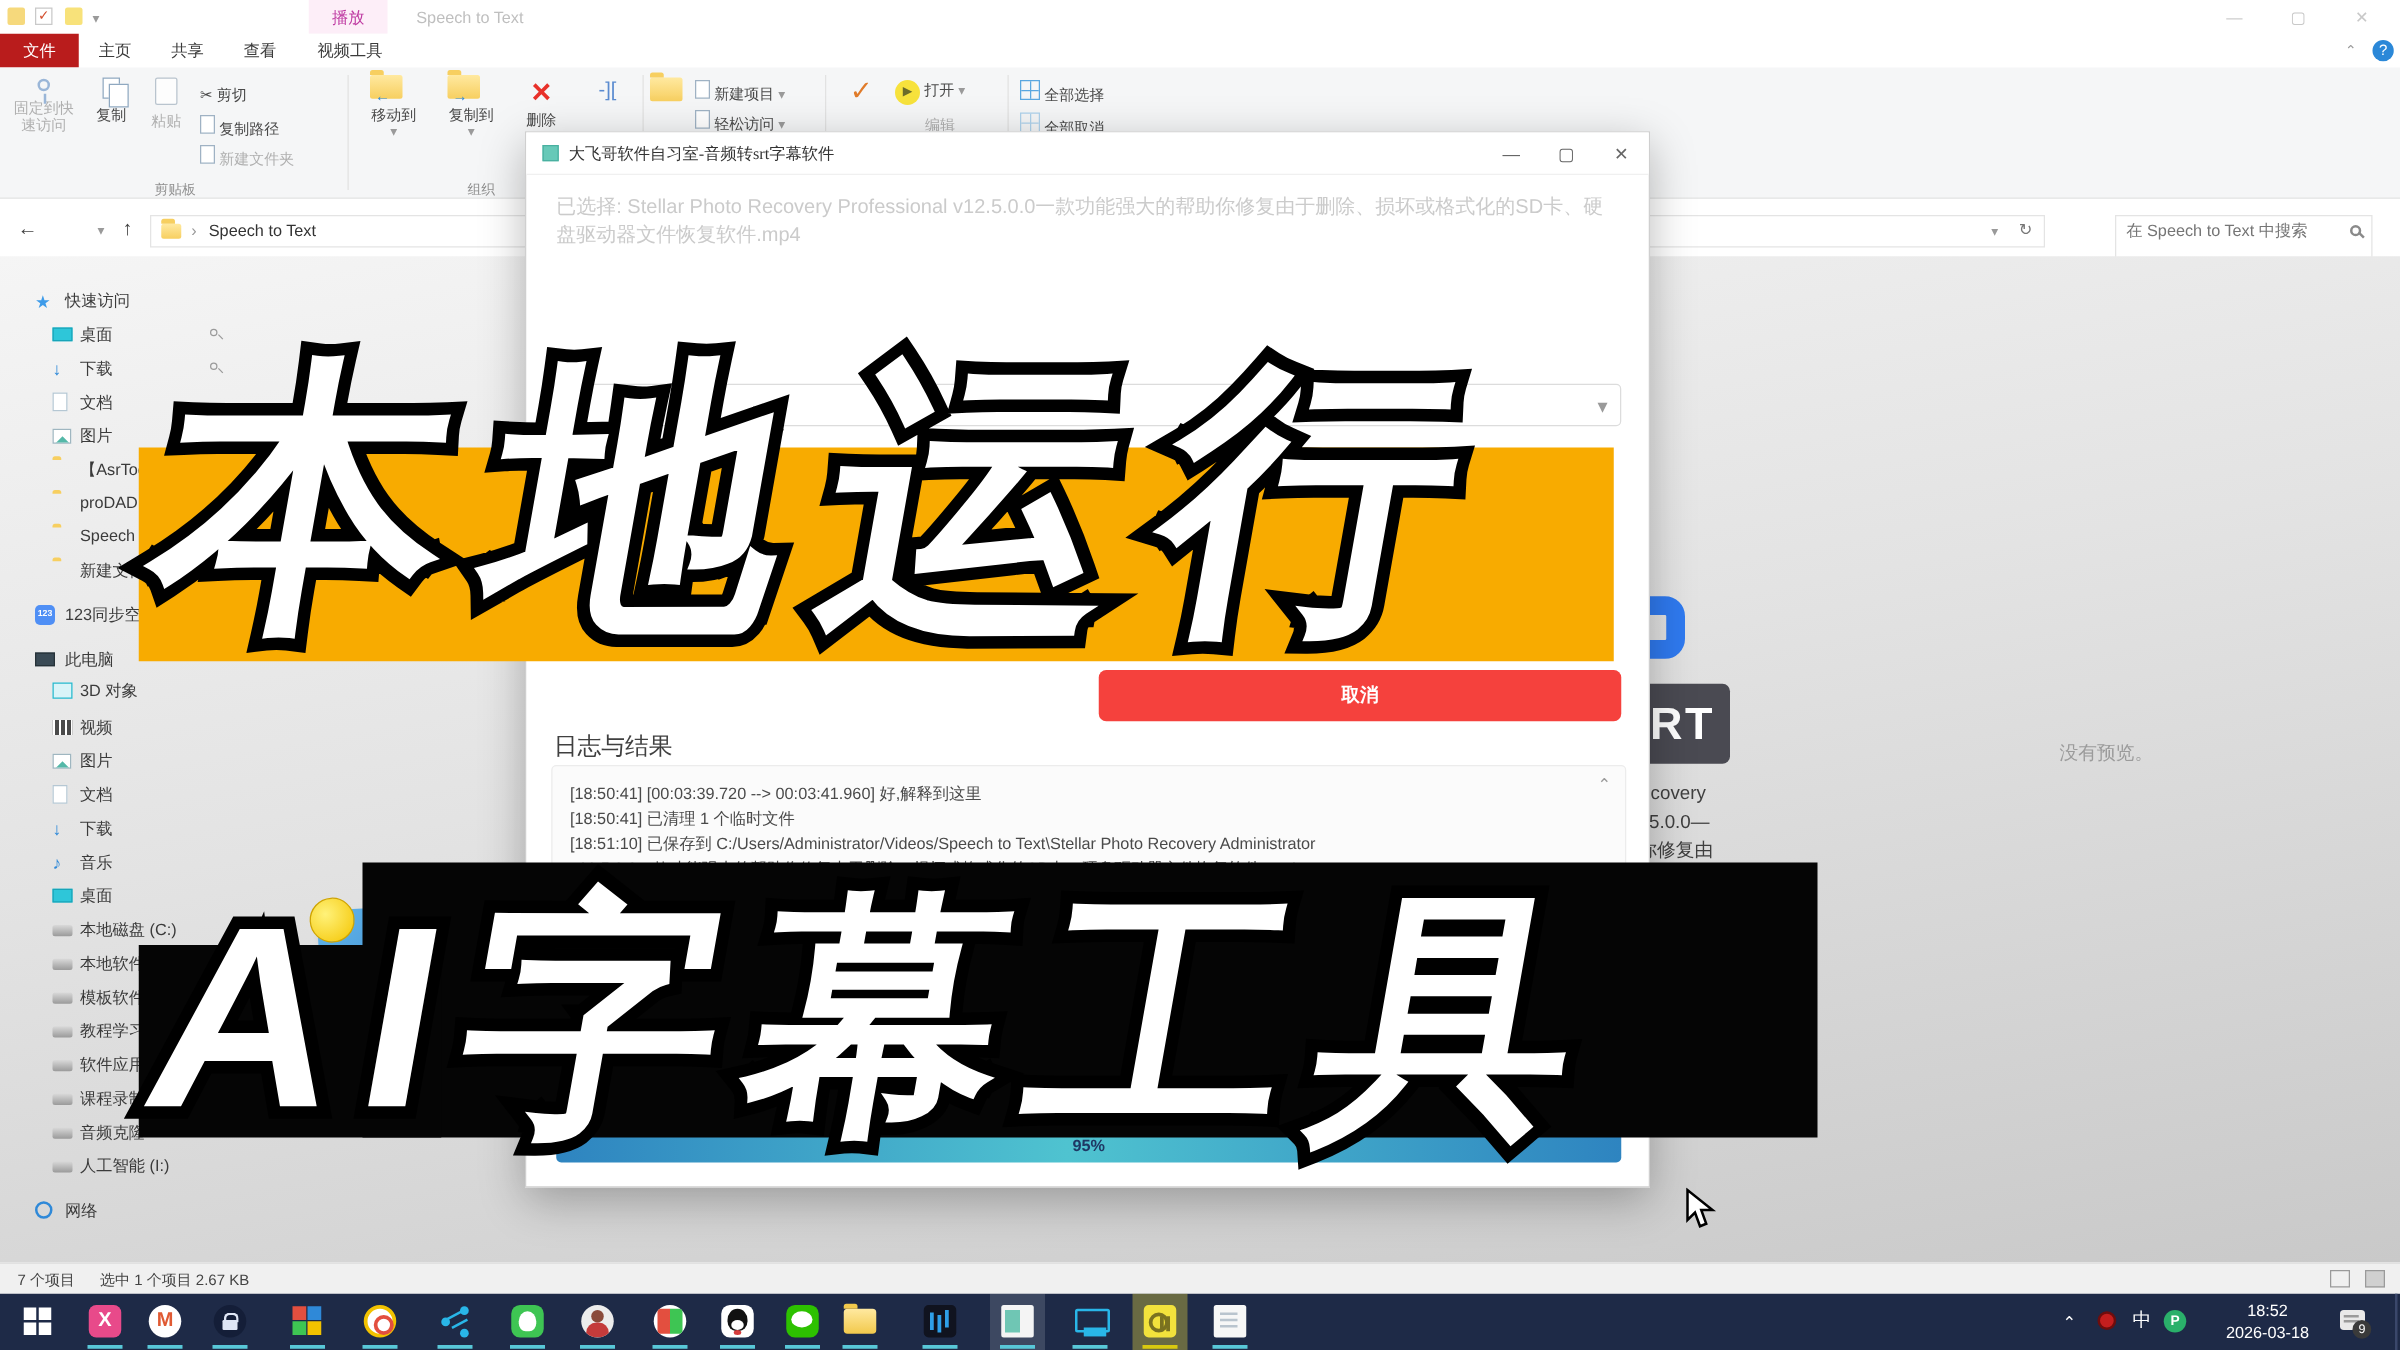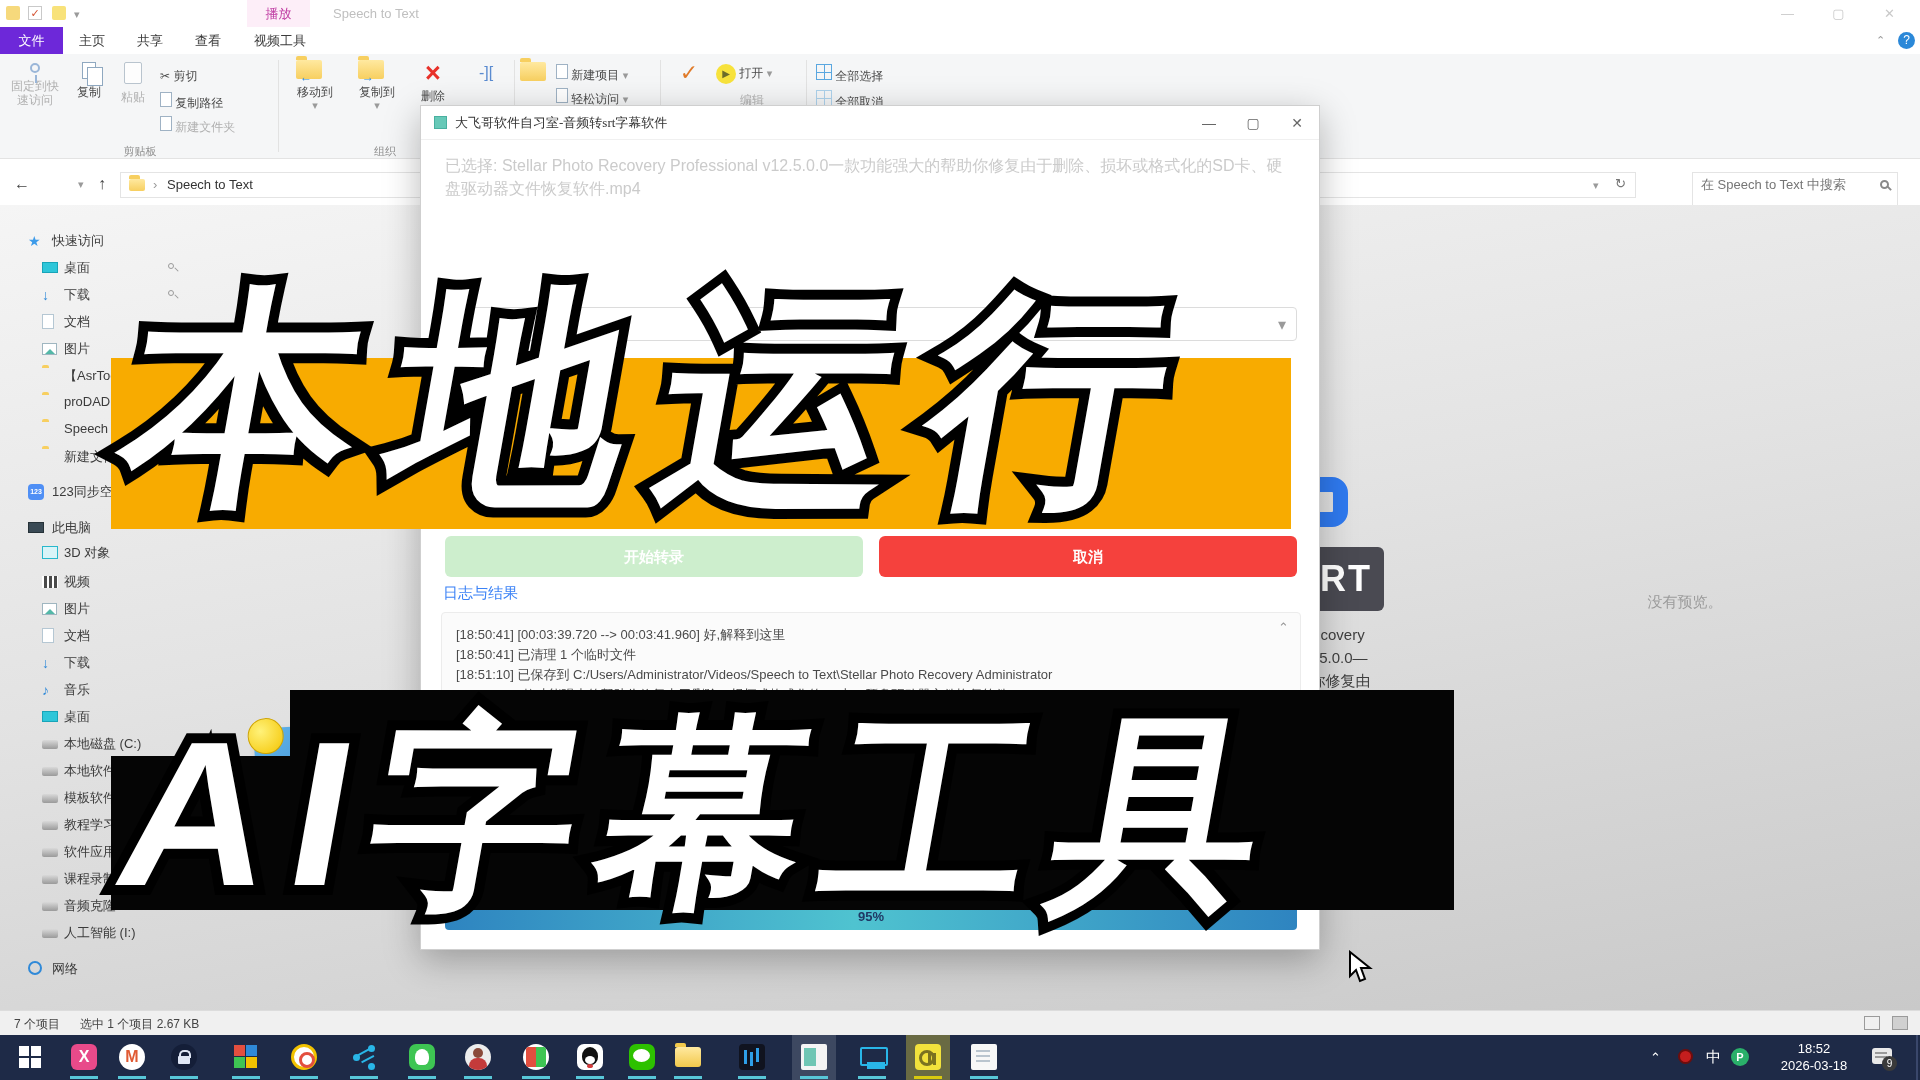--- a/index.html
+++ b/index.html
@@ -13,21 +13,21 @@
   .qat-folder{background:#f6d97c;border-radius:2px;}
   .qat-check{background:#fff;border:1px solid #c9c9c9;color:#d34f2e;font-size:11px;line-height:12px;text-align:center;}
   .qat-note{background:#f8e27a;border-radius:2px;}
   .ctx-tab{background:#fdeef8;color:#bf3ba2;font-size:13px;text-align:center;line-height:27px;}
   .win-title{color:#bfbfbf;font-size:13px;line-height:27px;}
   .winbtn{color:#c9c9c9;font-size:13px;width:45px;text-align:center;line-height:27px;}
 
   
   #ribtabs{left:0;top:27px;width:1920px;height:27px;background:#fff;}
   .rtab{font-size:13px;color:#3b3b3b;line-height:27px;text-align:center;}
-  .rtab-file{background:#6d28d9;color:#fff;}
+  .rtab-file{background:#b91c1c;color:#fff;}
   .help-q{width:17px;height:17px;border-radius:50%;background:#2b88d8;color:#fff;font-size:12px;text-align:center;line-height:17px;}
   .chev-gray{color:#9a9a9a;font-size:11px;}
 
   
   #ribbon{left:0;top:54px;width:1920px;height:105px;background:#f5f6f7;border-bottom:1px solid #e3e3e3;}
   .rbig{text-align:center;font-size:12px;color:#4a4a4a;}
   .rbig .rlabel{margin-top:3px;line-height:14px;}
   .gray{color:#b0b0b0 !important;}
   .rsmall{font-size:12px;color:#4a4a4a;white-space:nowrap;}
   .rgl{font-size:11px;color:#8f8f8f;text-align:center;}
@@ -106,21 +106,21 @@
   .dlg-title{position:absolute;left:0;top:0;width:100%;height:34px;background:#fff;border-bottom:1px solid #f0f0f0;}
   .dlg-ic{position:absolute;left:13px;top:10px;width:13px;height:13px;background:#67c9b8;border:1px solid #49b0a0;}
   .dlg-name{position:absolute;left:34px;top:8px;font-size:13px;color:#333;font-family:Liberation Serif, serif;}
   .dlg-btn{position:absolute;top:0;width:44px;height:34px;text-align:center;line-height:34px;color:#666;font-size:14px;}
   .dlg-selected{position:absolute;left:24px;top:48px;width:852px;font-size:16px;color:#cbcbcb;line-height:23px;}
   .dlg-modlabel{position:absolute;left:24px;top:176px;font-size:14px;color:#9a9a9a;}
   .dlg-select{position:absolute;left:24px;top:201px;width:852px;height:34px;border:1px solid #dcdcdc;border-radius:4px;color:#555;}
   .dlg-select::after{content:"▾";position:absolute;right:10px;top:7px;color:#9a9a9a;}
   .btn-start{position:absolute;left:24px;top:430px;width:418px;height:41px;background:#cdeecd;color:#fff;font-size:15px;font-weight:bold;text-align:center;line-height:41px;border-radius:6px;}
   .btn-cancel{position:absolute;left:458px;top:430px;width:418px;height:41px;background:#f5413d;color:#fff;font-size:15px;font-weight:bold;text-align:center;line-height:41px;border-radius:6px;}
-  .log-title{position:absolute;left:22px;top:478px;font-size:15px;color:#3b82f6;}
+  .log-title{position:absolute;left:22px;top:478px;font-size:19px;color:#404040;}
   .log-box{position:absolute;left:20px;top:506px;width:860px;height:282px;background:#fbfbfb;border:1px solid #ececec;border-radius:4px;padding:12px 14px;font-size:13px;color:#4a4a4a;line-height:20px;overflow:hidden;}
   .log-chev{position:absolute;right:30px;top:514px;color:#9a9a9a;font-size:13px;}
   .progress{position:absolute;left:24px;top:798px;width:852px;height:26px;border-radius:4px;background:linear-gradient(90deg,#2e84c0,#4fc3d0 48%,#2e84c0);text-align:center;font-size:13px;font-weight:bold;color:#1f3864;line-height:26px;}
 
   
   .banner-yellow{left:111px;top:358px;width:1180px;height:171px;background:#f8ab00;z-index:40;}
   .banner-black-a{left:290px;top:690px;width:1164px;height:220px;background:#050505;z-index:40;}
   .banner-black-b{left:111px;top:756px;width:242px;height:154px;background:#050505;z-index:40;}
   .bigtext{z-index:41;font-weight:bold;transform:skewX(-10deg);white-space:nowrap;font-family:"DejaVu Sans","Liberation Sans",sans-serif;}
   .bigtext .stk{position:absolute;left:0;top:0;-webkit-text-stroke:20px #000;color:#000;}
@@ -407,21 +407,20 @@
     <div class="dlg-title">
       <div class="dlg-ic"></div>
       <div class="dlg-name">大飞哥软件自习室-音频转srt字幕软件</div>
       <div class="dlg-btn" style="right:88px">—</div>
       <div class="dlg-btn" style="right:44px">▢</div>
       <div class="dlg-btn" style="right:0">✕</div>
     </div>
     <div class="dlg-selected">已选择: Stellar Photo Recovery Professional v12.5.0.0一款功能强大的帮助你修复由于删除、损坏或格式化的SD卡、硬盘驱动器文件恢复软件.mp4</div>
     <div class="dlg-modlabel">模型</div>
     <div class="dlg-select"></div>
-    <div class="btn-start">开始转录</div>
     <div class="btn-cancel">取消</div>
     <div class="log-title">日志与结果</div>
     <div class="log-box" id="logbox">
         <div>[18:50:41] [00:03:39.720 --&gt; 00:03:41.960] 好,解释到这里</div>
         <div>[18:50:41] 已清理 1 个临时文件</div>
         <div>[18:51:10] 已保存到 C:/Users/Administrator/Videos/Speech to Text\Stellar Photo Recovery Administrator</div>
         <div>v12.5.0.0一款功能强大的帮助你修复由于删除、损坏或格式化的SD卡、硬盘驱动器文件恢复软件.mp4</div>
         <div>[18:51:18] 检测到视频,正在提取音频...</div>
       </div>
     <div class="log-chev">⌃</div>

